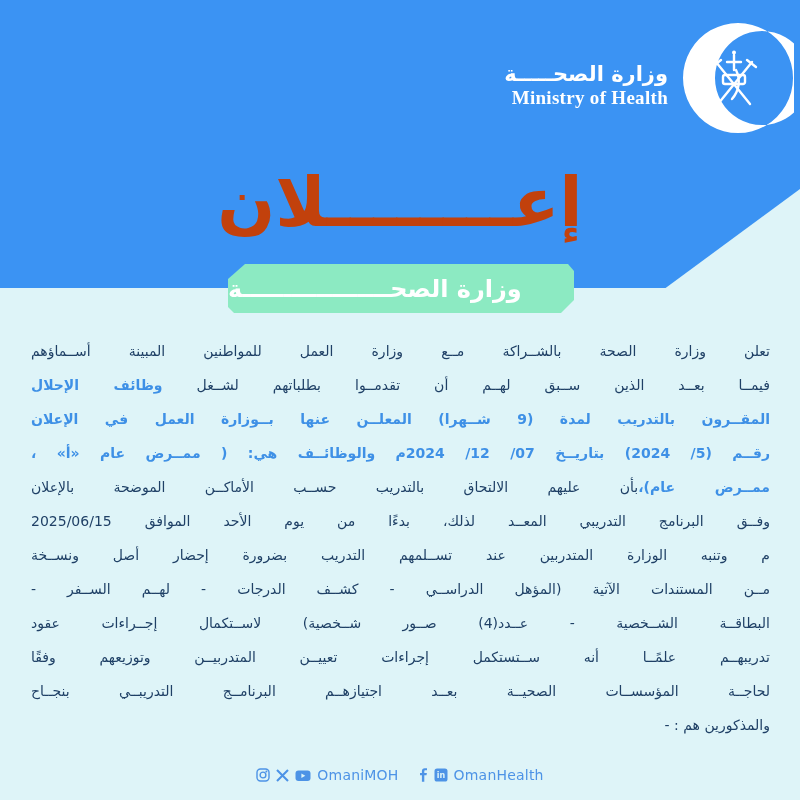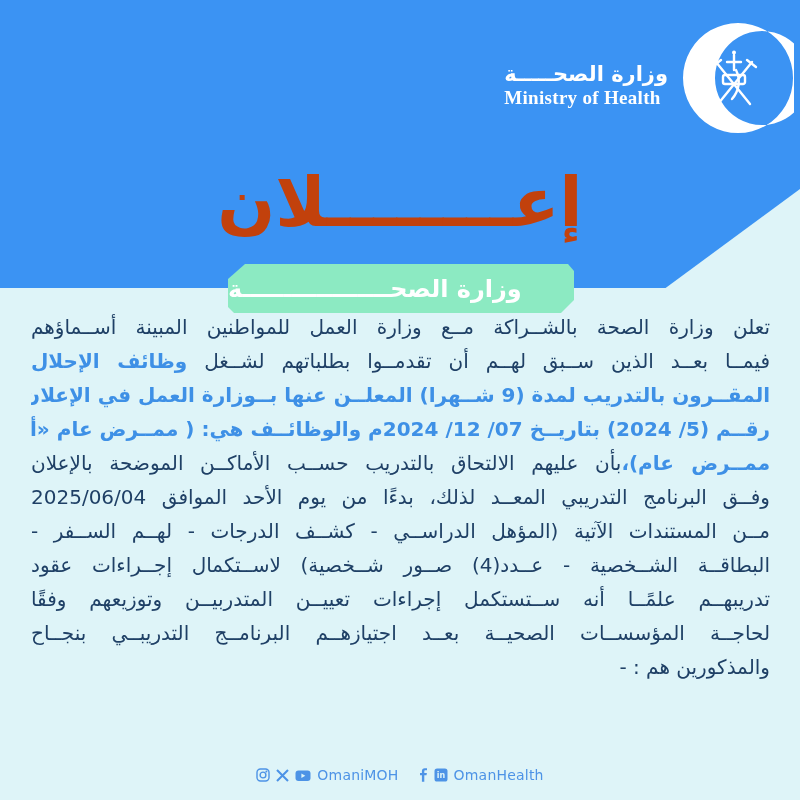--- a/index.html
+++ b/index.html
@@ -10,42 +10,42 @@
     font-family:"DejaVu Sans", sans-serif;
   }
   
   .banner {
     position:absolute; top:0; left:0; width:800px; height:288px;
     background:#3b93f3;
     clip-path:polygon(0 0, 100% 0, 100% 189px, 83.2% 100%, 0 100%);
   }
   
   .logo { position:absolute; top:22px; right:6px; display:flex; align-items:center; }
-  .logo-text { text-align:left; color:#fff; margin-right:14px; padding-top:14px; }
+  .logo-text { text-align:right; color:#fff; margin-right:14px; padding-top:14px; }
   .logo-ar { font-size:21px; font-weight:bold; direction:rtl; line-height:1.25; }
   .logo-en { font-family:Liberation Serif, serif; font-weight:700; font-size:19px; letter-spacing:.3px; line-height:1.1; }
   .crescent { width:112px; height:112px; display:block; }
   
   .title {
     position:absolute; top:162px; left:0; width:100%;
     text-align:center; direction:rtl;
     color:#c2410c; font-size:68px; font-weight:bold; line-height:1.2;
   }
   
   .badge {
     position:absolute; top:264px; left:228px; width:346px; height:49px;
     background:#8ceac2;
     clip-path:polygon(17px 0, calc(100% - 6px) 0, 100% 7px, 100% calc(100% - 13px), calc(100% - 13px) 100%, 6px 100%, 0 calc(100% - 6px), 0 15px);
     display:flex; align-items:center; justify-content:flex-end;
     color:#ffffff; font-size:24px; font-weight:bold; direction:rtl;
   }
   
   .content {
-    position:absolute; top:310px; left:31px; width:739px;
-    direction:rtl; color:#1f4066; font-size:20px; line-height:34px;
+    position:absolute; top:334px; left:31px; width:739px;
+    direction:rtl; color:#1f4066; font-size:14px; line-height:34px;
   }
   .content .line { text-align:justify; text-align-last:justify; white-space:nowrap; overflow:hidden; }
   .content .line.no-just { text-align-last:right; }
   .content .hl { color:#3e90e6; font-weight:bold; }
   
   .footer {
     position:absolute; bottom:17px; left:0; width:100%;
     display:flex; align-items:center; justify-content:center; gap:6px;
     color:#4d93e6; font-size:14px;
   }
@@ -86,21 +86,22 @@
   <div class="badge">
     <span>وزارة الصحــــــــــــــــــة</span>
   </div>
 
   <div class="content">
       <div class="line"><span>تعلن وزارة الصحة بالشــراكة مــع وزارة العمل للمواطنين المبينة أســماؤهم</span></div>
       <div class="line"><span>فيمــا بعــد الذين ســبق لهــم أن تقدمــوا بطلباتهم لشــغل </span><span class="hl">وظائف الإحلال</span></div>
       <div class="line"><span class="hl">المقــرون بالتدريب لمدة (9 شــهرا) المعلــن عنها بــوزارة العمل في الإعلان</span></div>
       <div class="line"><span class="hl">رقــم (5/ 2024) بتاريــخ 07/ 12/ 2024م  والوظائــف هي: ( ممــرض عام «أ» ،</span></div>
       <div class="line"><span class="hl">ممــرض عام)،</span><span>بأن عليهم الالتحاق بالتدريب حســب الأماكــن الموضحة بالإعلان</span></div>
-      <div class="line"><span>وفــق البرنامج التدريبي المعــد لذلك، بدءًا من يوم الأحد الموافق 2025/06/04</span></div>
+      <div class="line"><span>وفــق البرنامج التدريبي المعــد لذلك، بدءًا من يوم الأحد الموافق 2025/06/15</span></div>
+      <div class="line"><span>م وتنبه الوزارة المتدربين عند تســلمهم التدريب بضرورة إحضار أصل ونســخة</span></div>
       <div class="line"><span>مــن المستندات الآتية (المؤهل الدراســي - كشــف الدرجات - لهــم الســفر -</span></div>
       <div class="line"><span>البطاقــة الشــخصية - عــدد(4) صــور شــخصية) لاســتكمال إجــراءات عقود</span></div>
       <div class="line"><span>تدريبهــم علمًــا أنه ســتستكمل إجراءات تعييــن المتدربيــن وتوزيعهم وفقًا</span></div>
       <div class="line"><span>لحاجــة المؤسســات الصحيــة بعــد اجتيازهــم البرنامــج التدريبــي بنجــاح</span></div>
       <div class="line no-just"><span>والمذكورين هم : -</span></div>
     </div>
 
   <div class="footer">
     <svg width="14" height="14" viewBox="0 0 14 14">
       <rect x="1" y="1" width="12" height="12" rx="3.5" fill="none" stroke="currentColor" stroke-width="1.4"></rect>

